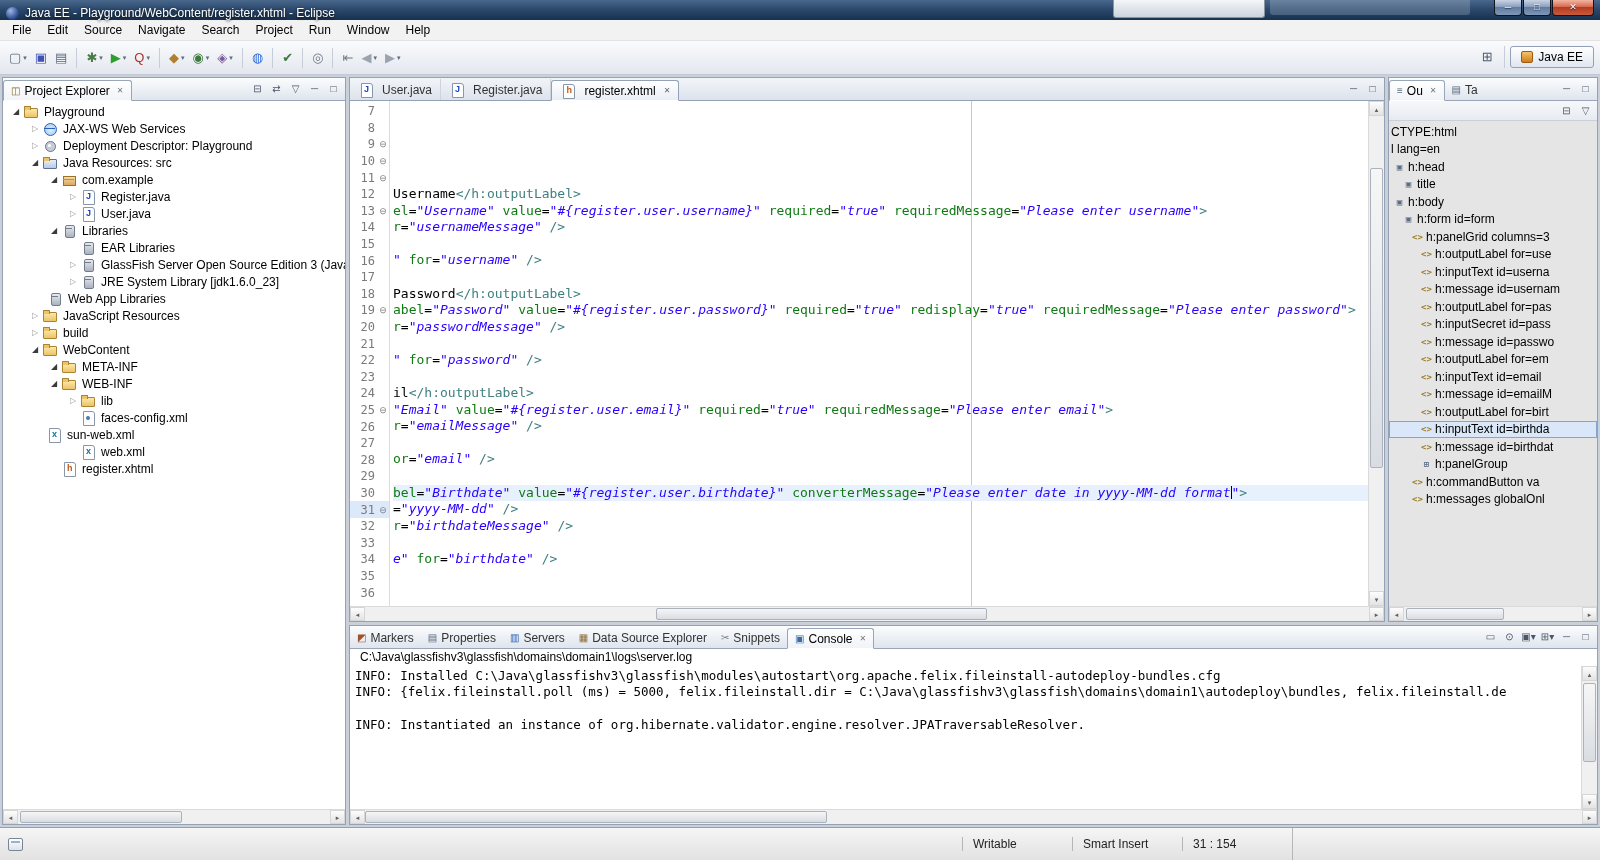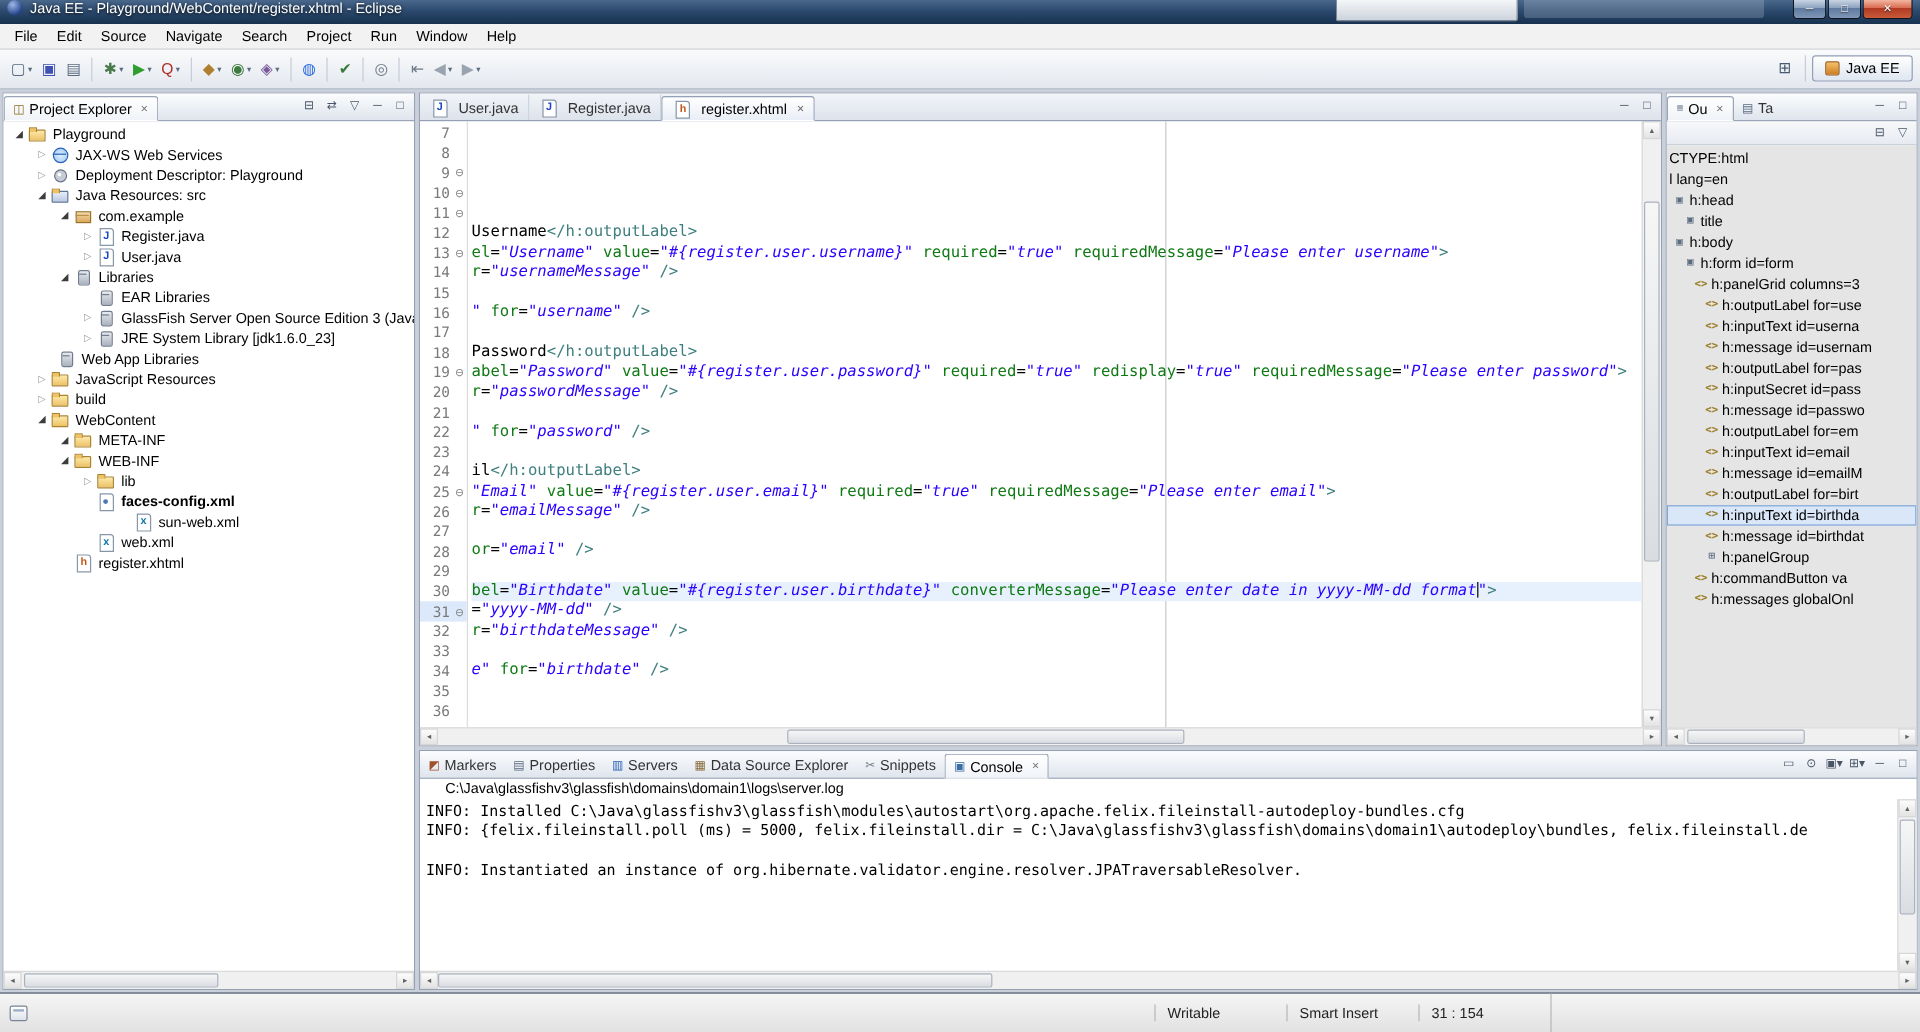--- a/index.html
+++ b/index.html
@@ -1,20 +1,20 @@
 <!DOCTYPE html>
 <html><head>
 <meta charset="utf-8">
 <style>
   *{box-sizing:border-box;margin:0;padding:0}
   body{width:1600px;height:860px;margin:0;overflow:hidden;background:#16304f;font-family:"Liberation Sans",sans-serif;font-size:12px;color:#000}
   .window{width:100%;height:100%;display:flex;flex-direction:column}
 
   
-  .titlebar{height:20px;flex:none;position:relative;display:flex;align-items:flex-start;padding:0 6px;
+  .titlebar{height:20px;flex:none;position:relative;display:flex;align-items:flex-end;padding:0 6px;
     background:linear-gradient(180deg,#4a688c 0%,#2c4a6e 45%,#17314f 100%)}
   .tb-logo{width:13px;height:13px;border-radius:50%;flex:none;margin-right:6px;
     background:radial-gradient(circle at 35% 30%,#9db7e8,#2c4a8e 65%,#16275c)}
   .tb-title{color:#fff;font-size:12px;white-space:nowrap;text-shadow:0 1px 3px rgba(0,0,0,.9)}
   .ghost1{position:absolute;left:1113px;top:0;width:152px;height:18px;border:1px solid #8a93a2;border-top:none;
     border-radius:0 0 3px 3px;background:linear-gradient(#f4f6f8,#ccd3dc)}
   .ghost2{position:absolute;left:1270px;top:0;width:200px;height:15px;border-radius:0 0 3px 3px;background:rgba(220,228,238,.22)}
   .win-controls{position:absolute;right:6px;top:0;display:flex;gap:1px}
   .wc{width:28px;height:16px;border:1px solid #10141c;border-top:none;border-radius:0 0 4px 4px;color:#fff;
     font-size:9px;line-height:14px;text-align:center;text-shadow:0 1px 1px #223;
@@ -124,21 +124,21 @@
   
   .otoolbar{height:20px;flex:none;background:linear-gradient(#f7f8fa,#e7ebf1);border-bottom:1px solid #c9d0da;
     display:flex;justify-content:flex-end;align-items:center;padding:0 3px}
   .otree{flex:1;overflow:hidden;padding-top:2px;background:#e5e5e5}
   .orow{display:flex;align-items:center;height:17.5px;white-space:nowrap;overflow:hidden}
   .orow.sel{background:#d9e7f9;outline:1px solid #7fa7d6;outline-offset:-1px}
   .oic{flex:none;width:17px;text-align:center;font:bold 9px "DejaVu Sans Mono",monospace}
 
   
   .ctools{position:absolute;right:3px;top:3px;display:flex;align-items:center}
-  .con-title{height:17px;flex:none;background:#fff;padding:1px 21px;font-size:12px;white-space:nowrap;overflow:hidden}
+  .con-title{height:17px;flex:none;background:#fff;padding:1px 10px;font-size:12px;white-space:nowrap;overflow:hidden}
   .con-wrap{flex:1;min-height:0;display:flex;background:#fff}
   .con-lines{flex:1;min-width:0;overflow:hidden;padding:2px 5px}
   .con-line{font:12.5px "DejaVu Sans Mono",monospace;height:16.4px;line-height:16.4px;white-space:pre}
 
   
   .statusbar{height:33px;flex:none;background:linear-gradient(#f5f5f5,#e2e2e2);border-top:1px solid #98a0aa;
     display:flex;align-items:center;padding:0 8px}
   .status-icon{width:15px;height:13px;border:1px solid #7a8596;border-radius:2px;background:linear-gradient(#fff,#dde3ea);position:relative}
   .status-icon::after{content:"";position:absolute;left:2px;top:2px;width:9px;height:2px;background:#9db0c8}
   .status-cells{margin-left:auto;display:flex;align-items:center;height:100%}
@@ -350,26 +350,26 @@
           <div class="trow" style="padding-left: 44px;">
             <span class="twisty tw-open">◢</span>
             <span class="ic ic-folder"></span>
             <span class="tlabel">WEB-INF</span>
           </div>
           <div class="trow" style="padding-left: 63px;">
             <span class="twisty">▷</span>
             <span class="ic ic-folder"></span>
             <span class="tlabel">lib</span>
           </div>
-          <div class="trow" style="padding-left: 63px; font-weight: bold;">
+          <div class="trow" style="padding-left: 63px;">
             <span class="twisty"></span>
             <span class="ic ic-facesconfig"></span>
             <span class="tlabel">faces-config.xml</span>
           </div>
-          <div class="trow" style="padding-left: 94px;">
+          <div class="trow" style="padding-left: 29px;">
             <span class="twisty"></span>
             <span class="ic ic-xml"></span>
             <span class="tlabel">sun-web.xml</span>
           </div>
           <div class="trow" style="padding-left: 63px;">
             <span class="twisty"></span>
             <span class="ic ic-xml"></span>
             <span class="tlabel">web.xml</span>
           </div>
           <div class="trow" style="padding-left: 44px;">

